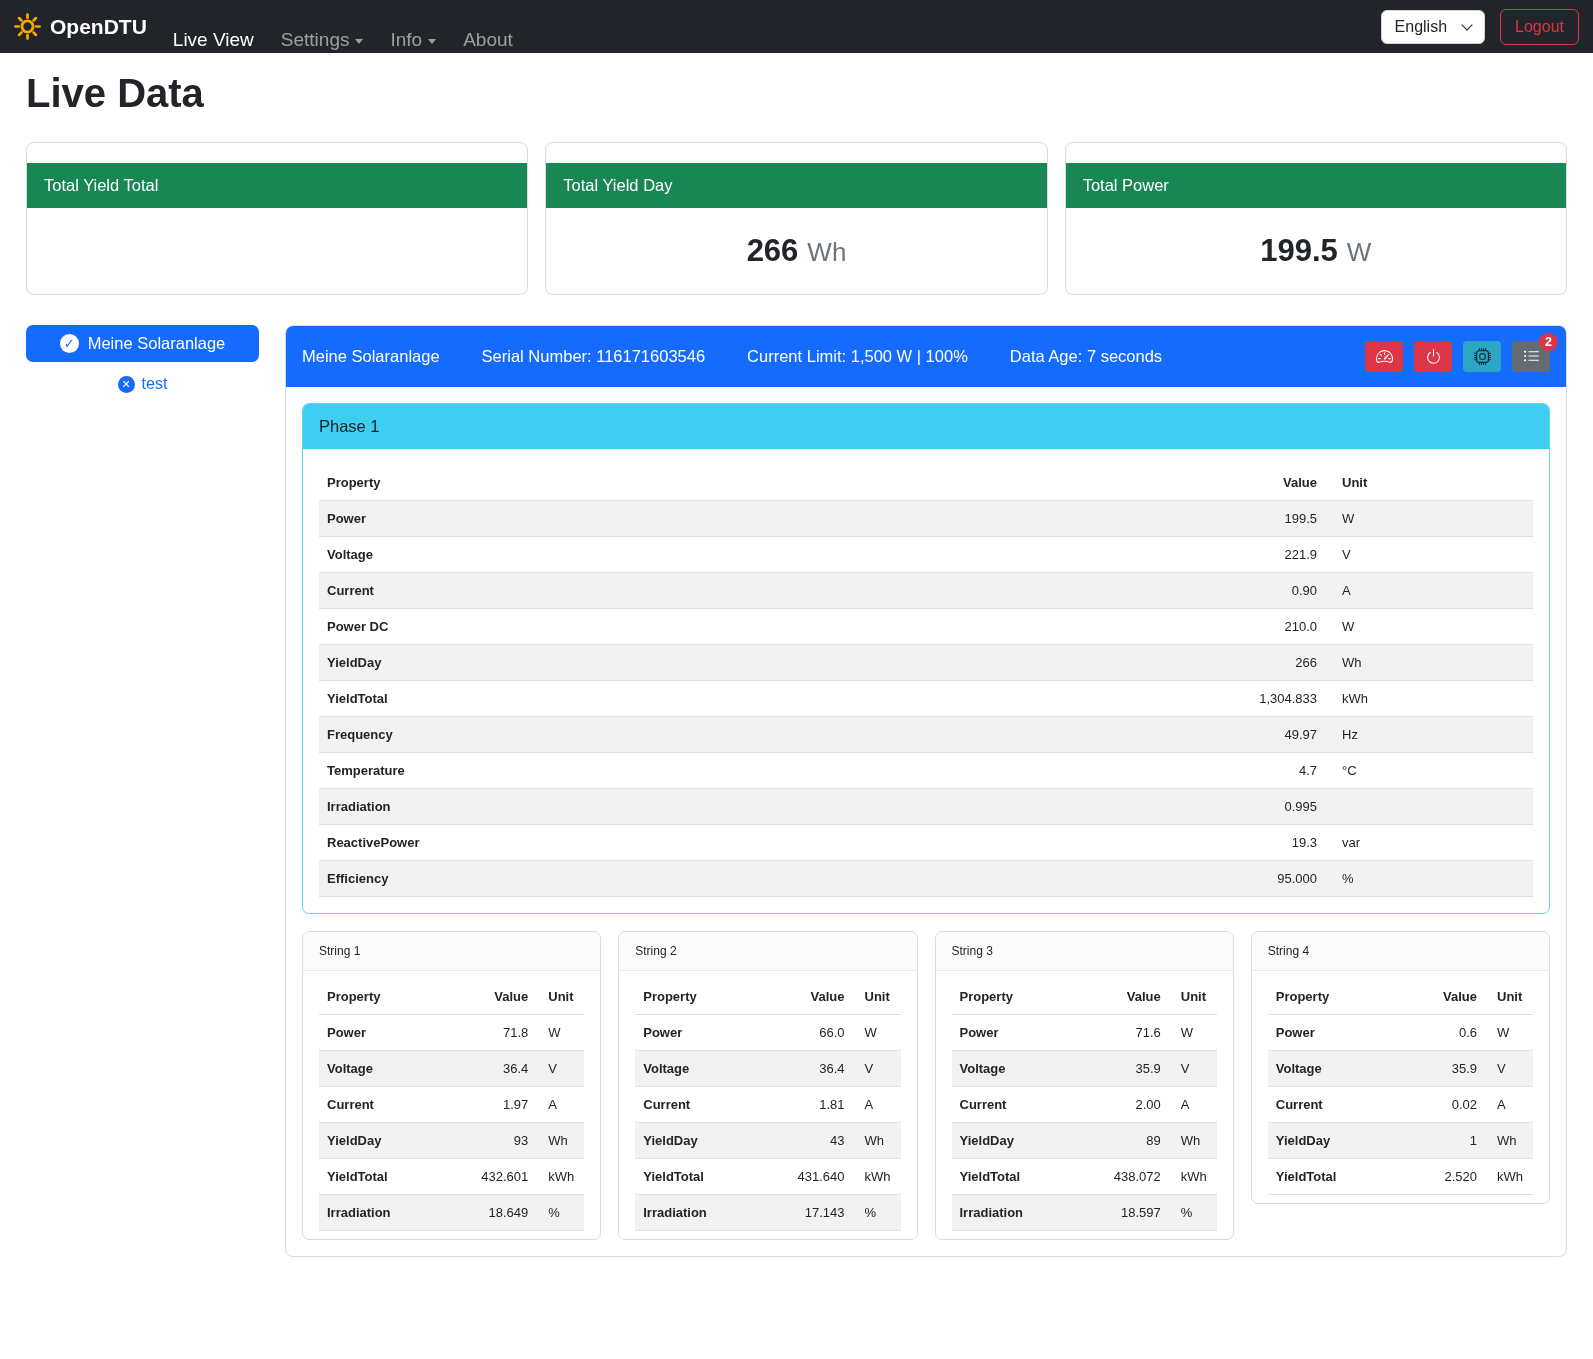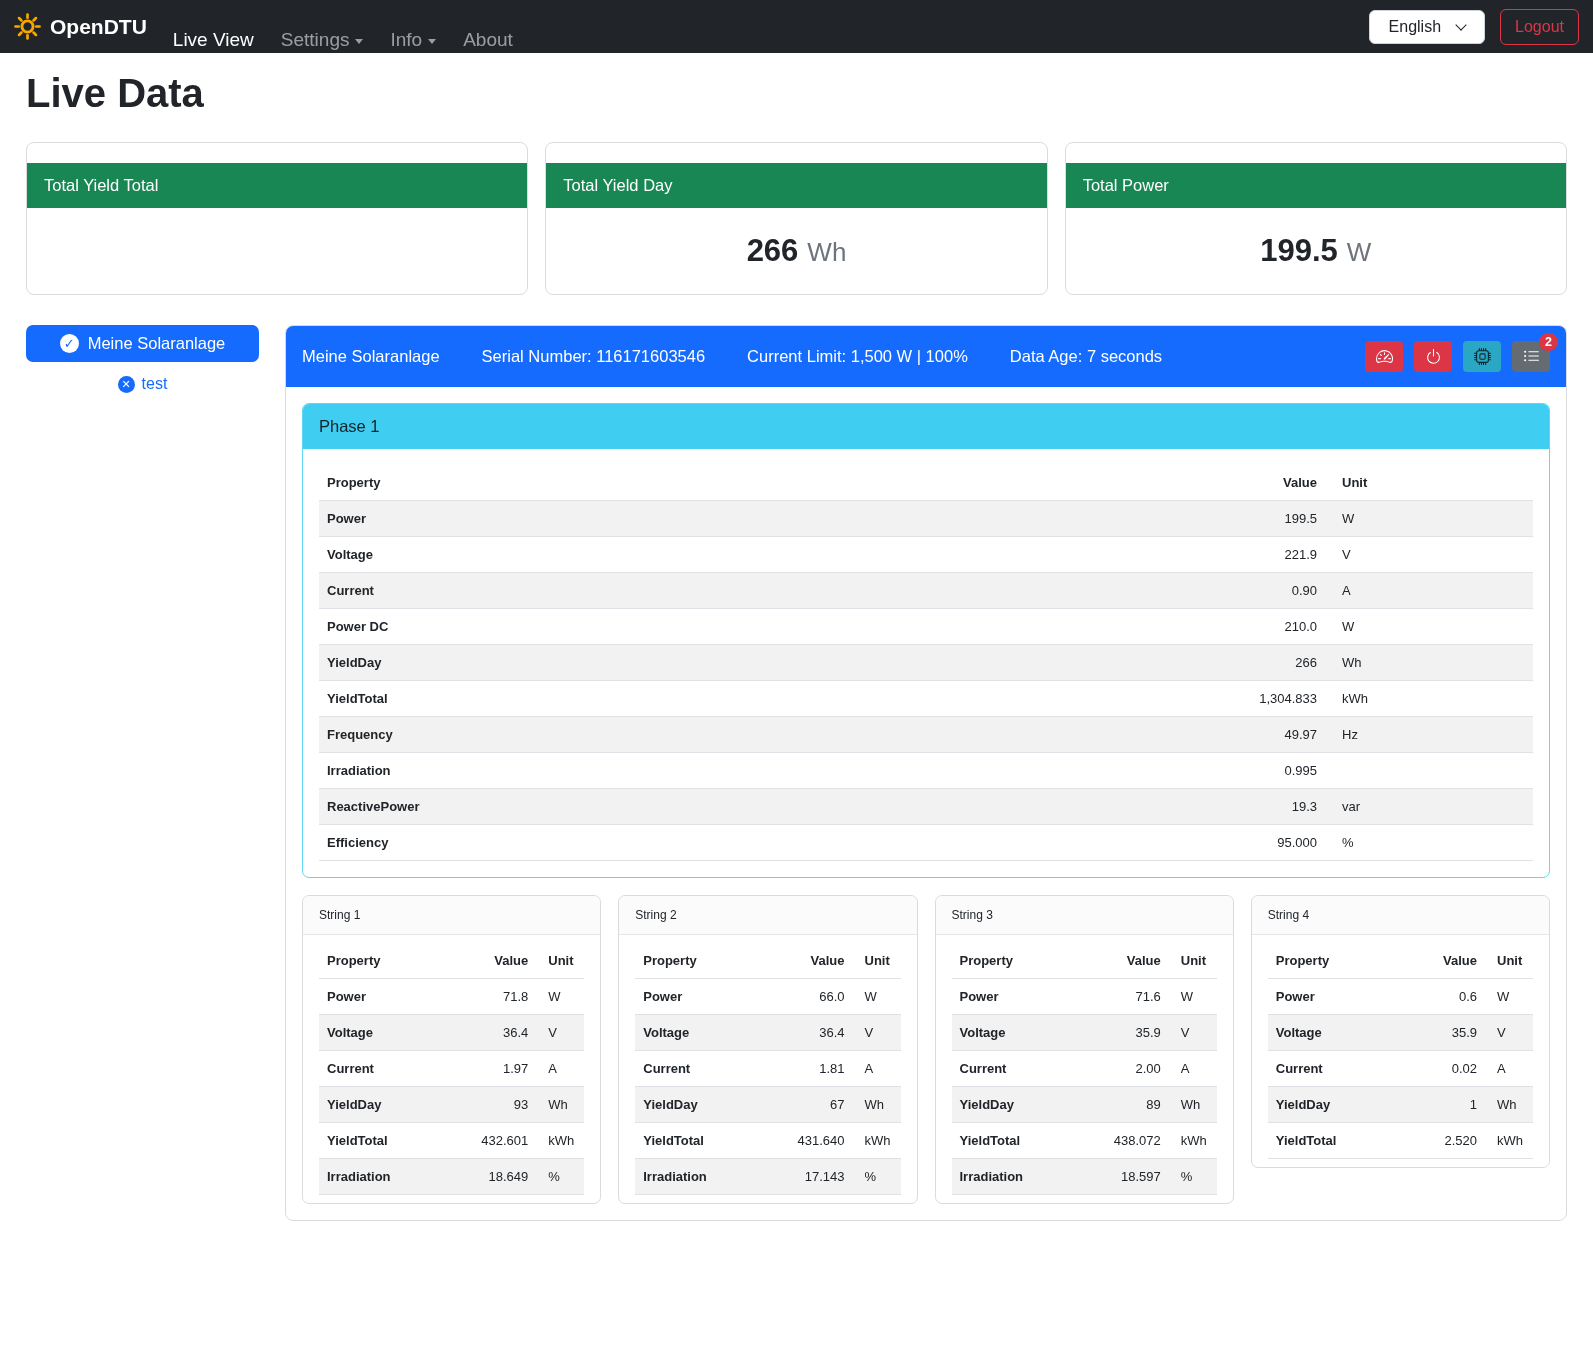--- a/index.html
+++ b/index.html
@@ -7,21 +7,21 @@
     font-family: "Liberation Sans", "DejaVu Sans", sans-serif; font-size: 16px; }
 
   
   .navbar { background: #212529; height: 53px; display: flex; align-items: center; padding: 0 14px; }
   .brand { display: flex; align-items: center; gap: 9px; color: #fff; font-size: 21px; font-weight: 600; margin-right: 26px; cursor: pointer; }
   .nav-links { display: flex; gap: 27px; align-items: center; }
   .nav-link { color: rgba(255,255,255,.55); font-size: 19px; cursor: pointer; display: inline-flex; align-items: center; gap: 6px; margin-top: 27px; }
   .nav-link.active { color: #fff; }
   .caret { display: inline-block; width: 0; height: 0; border-left: 4.5px solid transparent; border-right: 4.5px solid transparent; border-top: 5px solid currentColor; margin-top: 2px; }
   .nav-right { margin-left: auto; display: flex; gap: 15px; align-items: center; }
-  .lang-select { background: #fff; color: #212529; border: 1px solid #ced4da; border-radius: 6px; padding: 7px 19px; font-size: 16px; display: flex; align-items: center; gap: 16px; cursor: pointer; }
+  .lang-select { background: #fff; color: #212529; border: 1px solid #ced4da; border-radius: 6px; padding: 7px 13px; font-size: 16px; display: flex; align-items: center; gap: 16px; cursor: pointer; }
   .chevron-down { width: 8px; height: 8px; border-right: 1.8px solid #212529; border-bottom: 1.8px solid #212529; transform: rotate(45deg); margin-top: -4px; }
   .logout-btn { border: 1px solid #dc3545; color: #dc3545; background: transparent; border-radius: 6px; padding: 8px 14px; font-size: 16px; cursor: pointer; font-family: inherit; }
 
   
   .container { padding: 0 26px; }
   .page-title { font-size: 40px; font-weight: 700; margin: 18px 0 26px; }
 
   .summary-grid { display: grid; grid-template-columns: repeat(3, 1fr); gap: 17px; margin-bottom: 30px; }
   .card { border: 1px solid #d9dcdf; border-radius: 8px; background: #fff; overflow: hidden; }
   .summary-card-header { background: #198754; color: #fff; padding: 13px 17px; font-size: 16.5px; margin-top: 20px; }
@@ -240,20 +240,25 @@
                     <td class="col-val">1,304.833</td>
                     <td class="col-unit">kWh</td>
                   </tr>
 
                   <tr>
                     <th class="col-prop">Frequency</th>
                     <td class="col-val">49.97</td>
                     <td class="col-unit">Hz</td>
                   </tr>
 
+                  <tr>
+                    <th class="col-prop">Temperature</th>
+                    <td class="col-val">4.7</td>
+                    <td class="col-unit">°C</td>
+                  </tr>
 
                   <tr>
                     <th class="col-prop">Irradiation</th>
                     <td class="col-val">0.995</td>
                     <td class="col-unit"></td>
                   </tr>
 
                   <tr>
                     <th class="col-prop">ReactivePower</th>
                     <td class="col-val">19.3</td>
@@ -353,21 +358,21 @@
                     </tr>
 
                     <tr>
                       <th class="col-prop">Current</th>
                       <td class="col-val">1.81</td>
                       <td class="col-unit">A</td>
                     </tr>
 
                     <tr>
                       <th class="col-prop">YieldDay</th>
-                      <td class="col-val">67</td>
+                      <td class="col-val">43</td>
                       <td class="col-unit">Wh</td>
                     </tr>
 
                     <tr>
                       <th class="col-prop">YieldTotal</th>
                       <td class="col-val">431.640</td>
                       <td class="col-unit">kWh</td>
                     </tr>
 
                     <tr>

